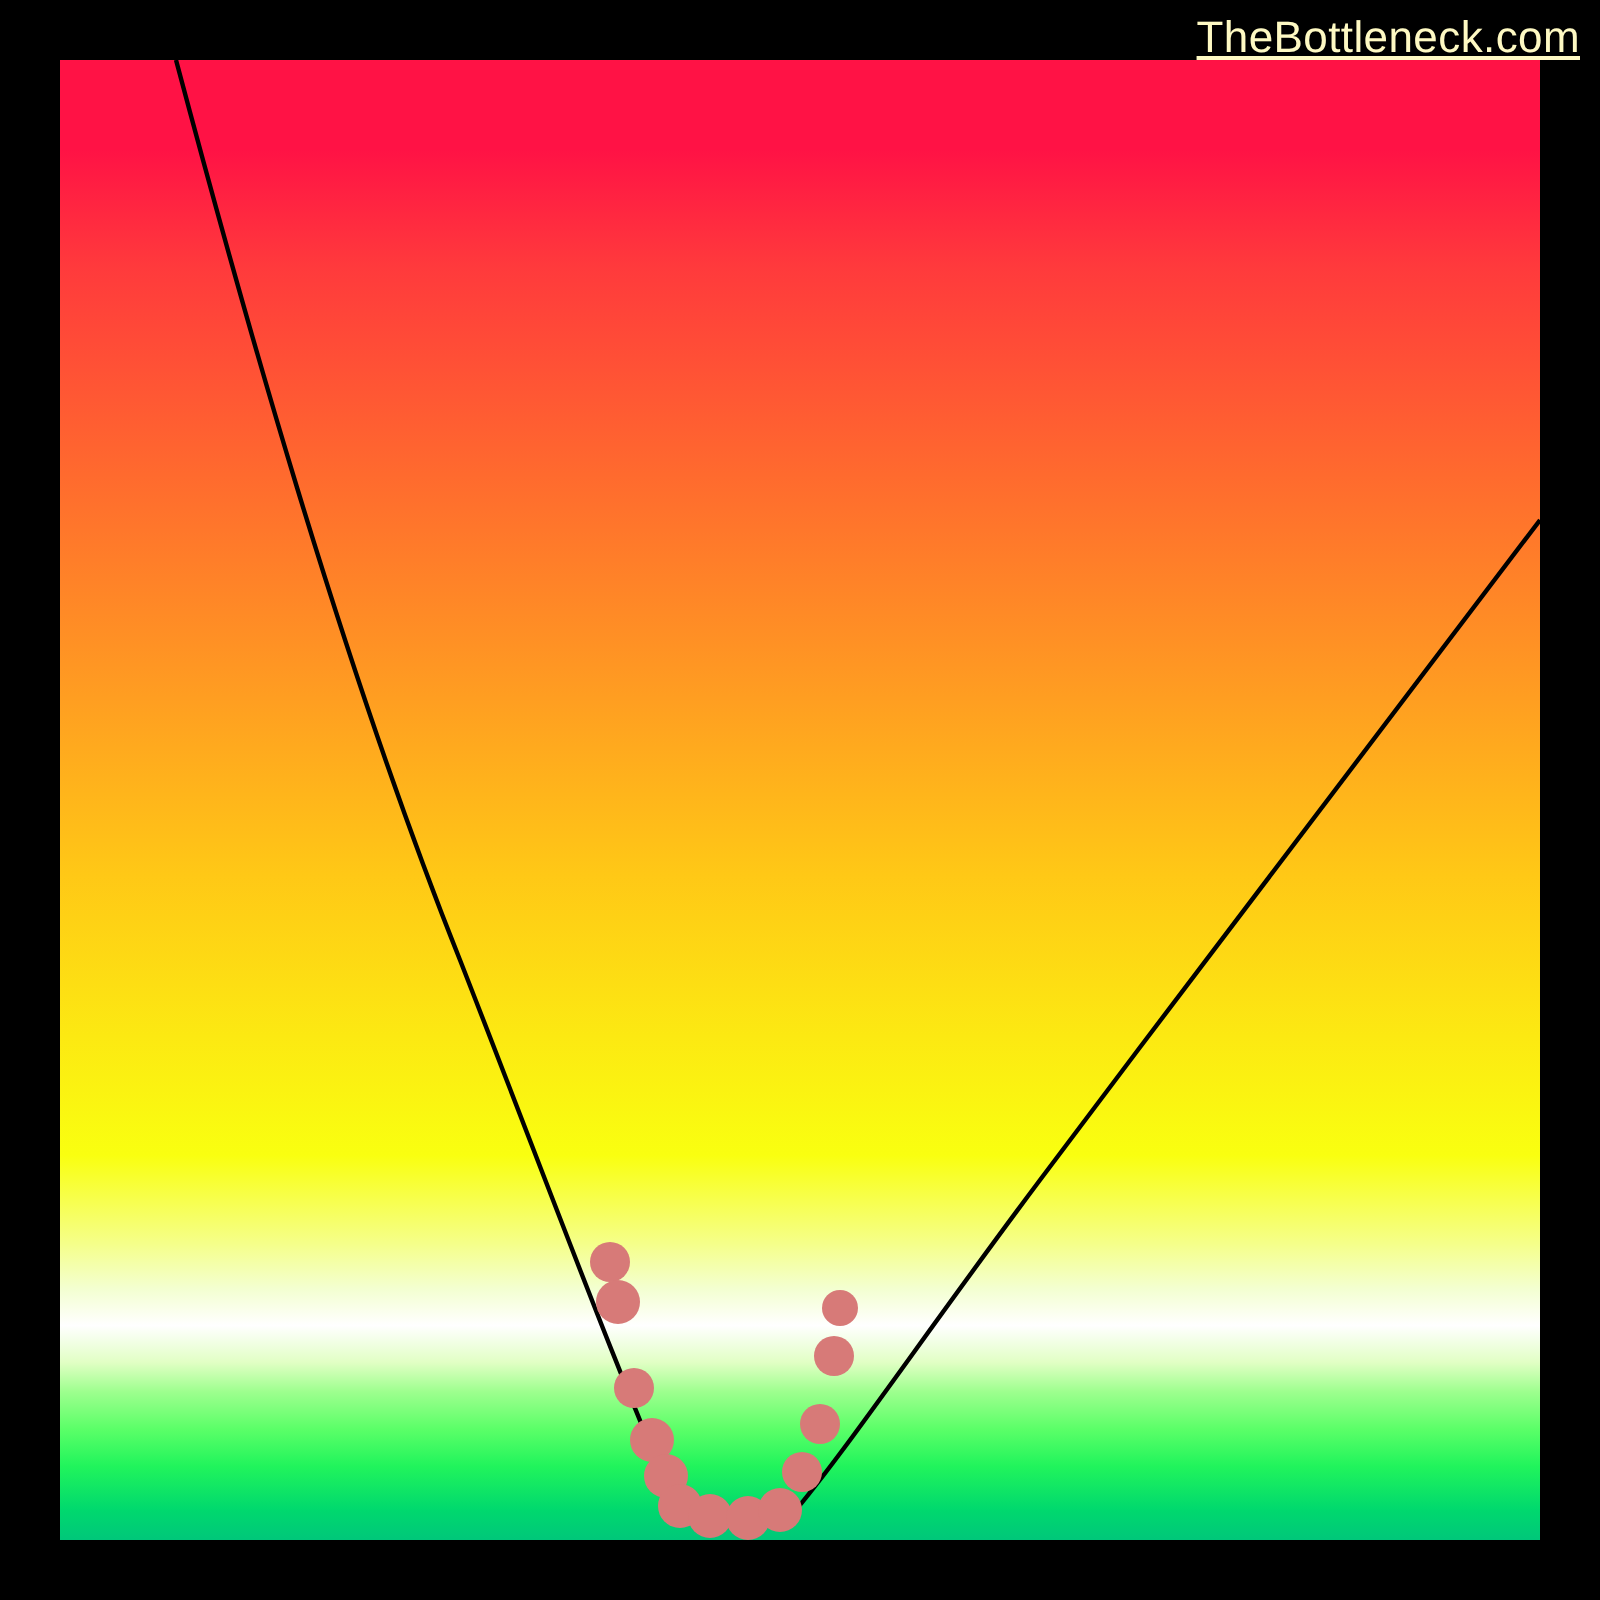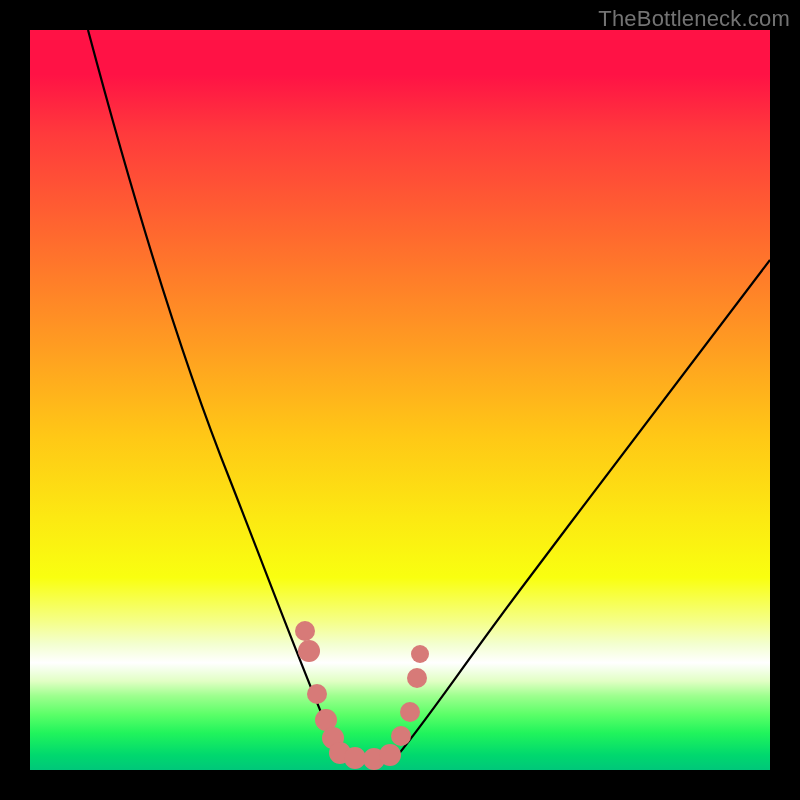--- a/index.html
+++ b/index.html
@@ -40,25 +40,26 @@
       #5bff68 92.5%,
       #21f45c 95%,
       #00d86e 98%,
       #00c77a 100%
     );
   }
   .watermark {
     position: absolute;
     top: 6px;
     right: 10px;
-    color: #737373;
+    color: #fef9c3;
     font-size: 22px;
     font-weight: 500;
     letter-spacing: 0.2px;
     user-select: none;
+    text-decoration: underline;
   }
   svg.curves {
     position: absolute;
     left: 30px;
     top: 30px;
     width: 740px;
     height: 740px;
   }
   .curve {
     fill: none;

